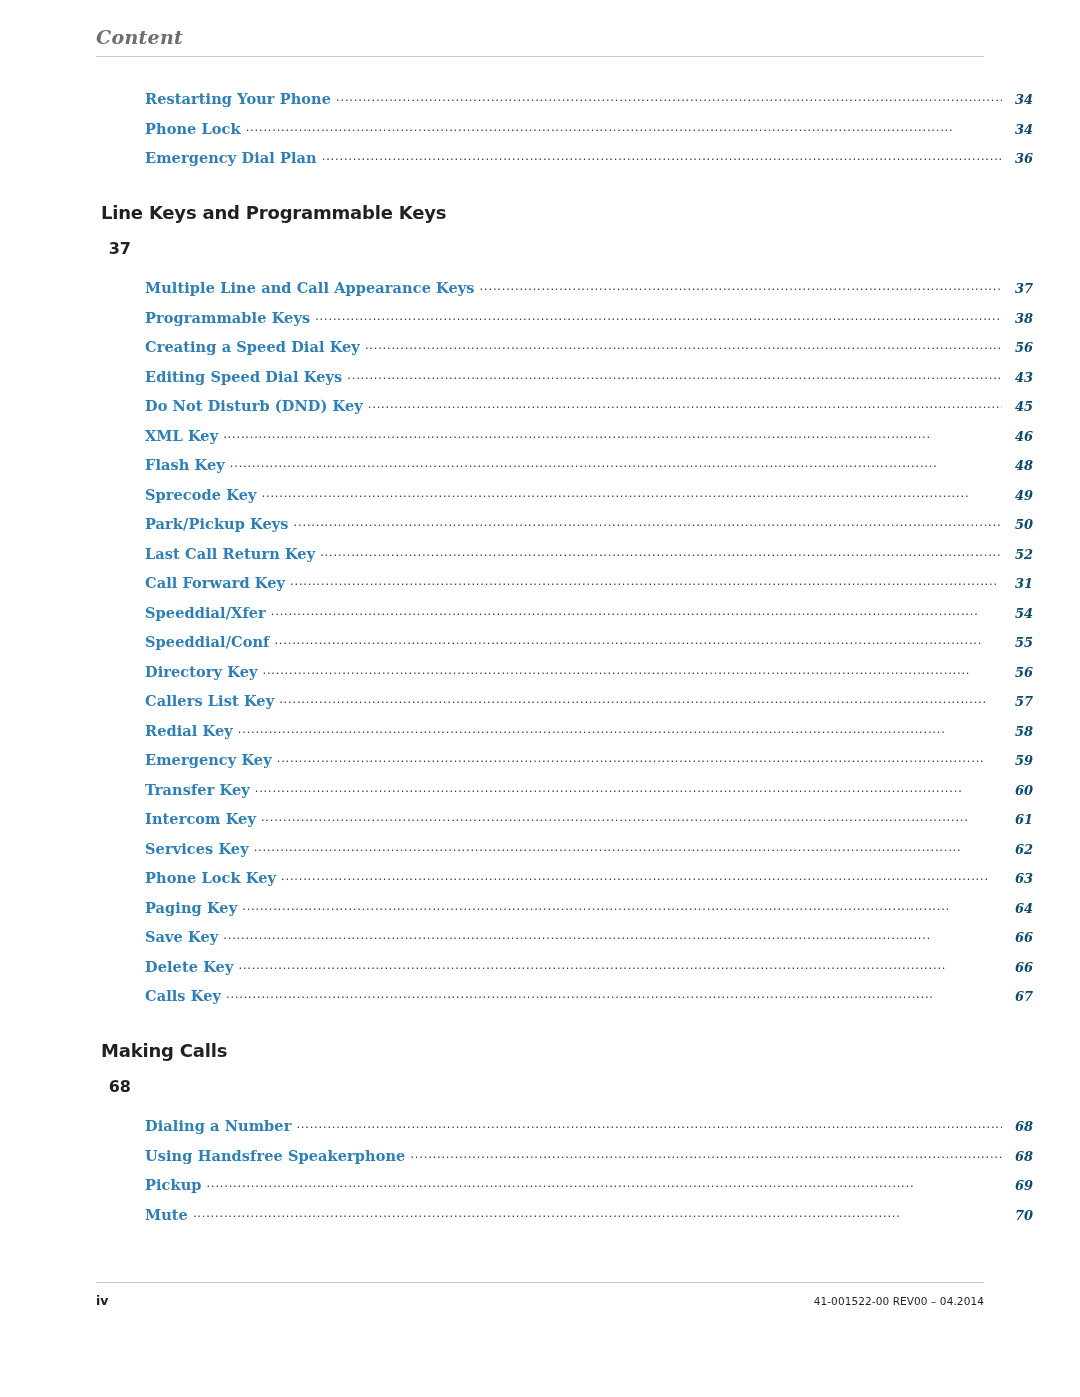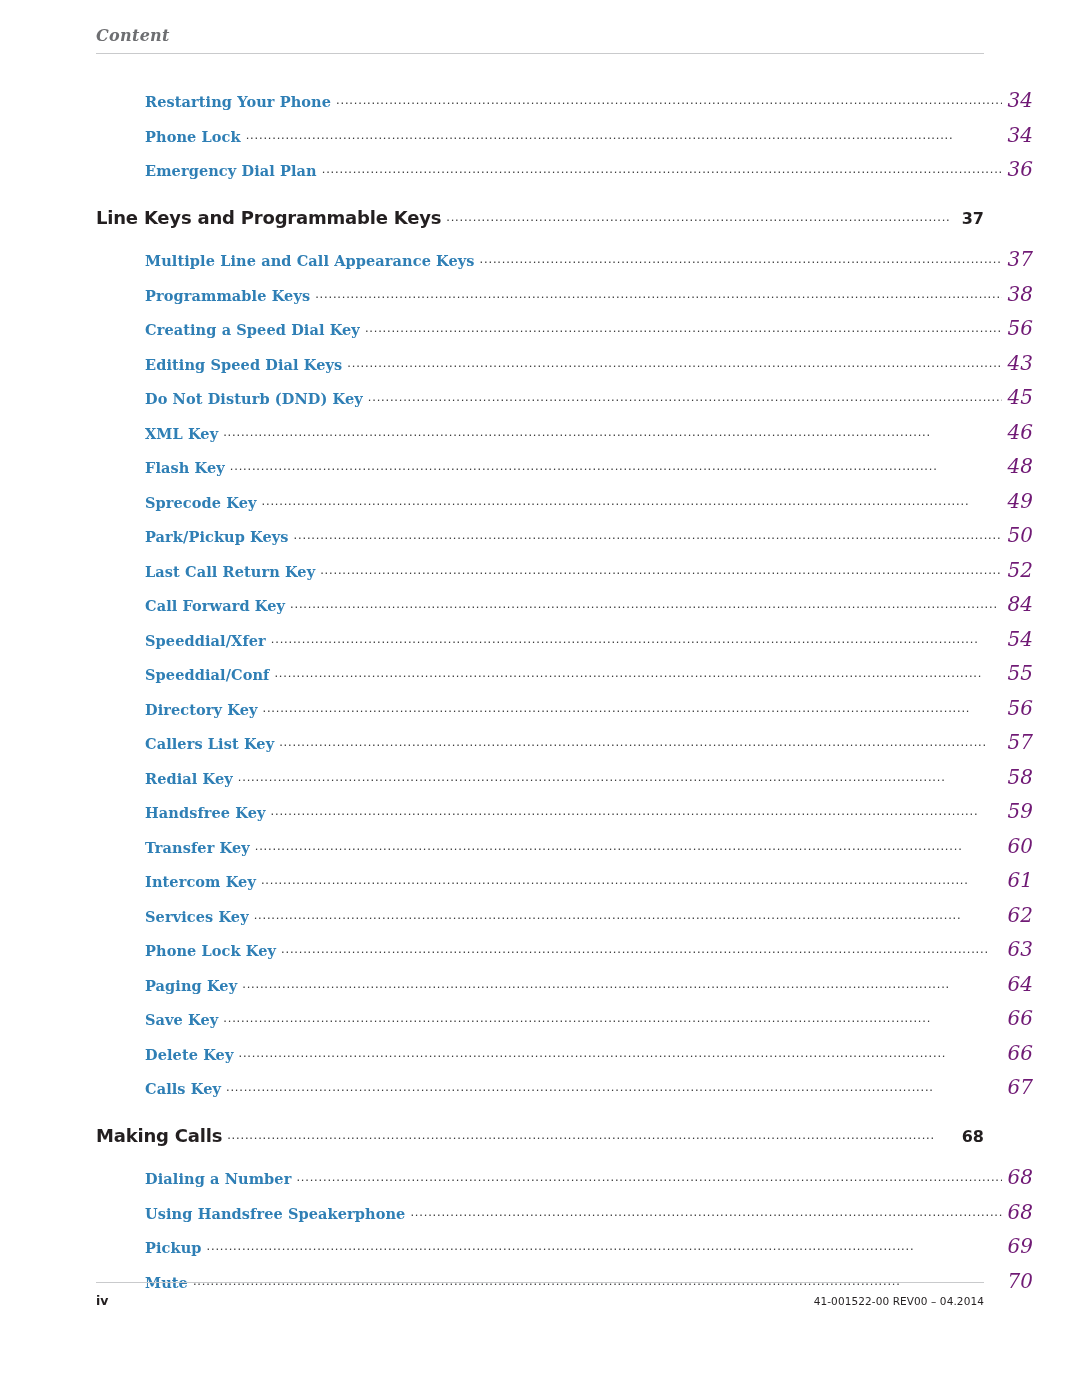--- a/index.html
+++ b/index.html
@@ -23,21 +23,21 @@
   .header {
     position: absolute;
     left: 96px;
     top: 26px;
     width: 888px;
   }
   .header-title {
     font-family: "DejaVu Serif", serif;
     font-style: italic;
     font-weight: bold;
-    font-size: 16px;
+    font-size: 19px;
     color: #6d6e71;
     letter-spacing: 0.3px;
     padding-bottom: 8px;
   }
   .header-rule {
     border-bottom: 1px solid #c9cacc;
     width: 888px;
   }
   
   .toc {
@@ -85,30 +85,31 @@
     font-family: "DejaVu Serif", serif;
     font-weight: bold;
     font-size: 14.5px;
     color: #2f7fb5;
     letter-spacing: 0.1px;
   }
   .lvl2 .leader::before { color: #3b3b3b; }
   .lvl2 .page-num {
     font-family: "DejaVu Serif", serif;
     font-style: italic;
-    font-weight: normal;
-    font-size: 20px;
-    color: #701a75;
+    font-weight: bold;
+    font-size: 13px;
+    color: #0c4a6e;
     min-width: 26px;
   }
 
   
   .lvl1 {
-    margin-top: 26px;
+    margin-top: 36px;
     margin-bottom: 19px;
+    flex-direction: column;
   }
   .lvl1 .label {
     font-family: "DejaVu Sans", sans-serif;
     font-weight: bold;
     font-size: 18px;
     color: #231f20;
     letter-spacing: -0.2px;
   }
   .lvl1 .leader::before { color: #3b3b3b; }
   .lvl1 .page-num {
@@ -228,21 +229,21 @@
         <span class="page-num">50</span>
       </div>
       <div class="toc-row lvl2">
         <span class="label">Last Call Return Key</span>
         <span class="leader"></span>
         <span class="page-num">52</span>
       </div>
       <div class="toc-row lvl2">
         <span class="label">Call Forward Key</span>
         <span class="leader"></span>
-        <span class="page-num">84</span>
+        <span class="page-num">31</span>
       </div>
       <div class="toc-row lvl2">
         <span class="label">Speeddial/Xfer</span>
         <span class="leader"></span>
         <span class="page-num">54</span>
       </div>
       <div class="toc-row lvl2">
         <span class="label">Speeddial/Conf</span>
         <span class="leader"></span>
         <span class="page-num">55</span>
@@ -256,21 +257,21 @@
         <span class="label">Callers List Key</span>
         <span class="leader"></span>
         <span class="page-num">57</span>
       </div>
       <div class="toc-row lvl2">
         <span class="label">Redial Key</span>
         <span class="leader"></span>
         <span class="page-num">58</span>
       </div>
       <div class="toc-row lvl2">
-        <span class="label">Handsfree Key</span>
+        <span class="label">Emergency Key</span>
         <span class="leader"></span>
         <span class="page-num">59</span>
       </div>
       <div class="toc-row lvl2">
         <span class="label">Transfer Key</span>
         <span class="leader"></span>
         <span class="page-num">60</span>
       </div>
       <div class="toc-row lvl2">
         <span class="label">Intercom Key</span>

